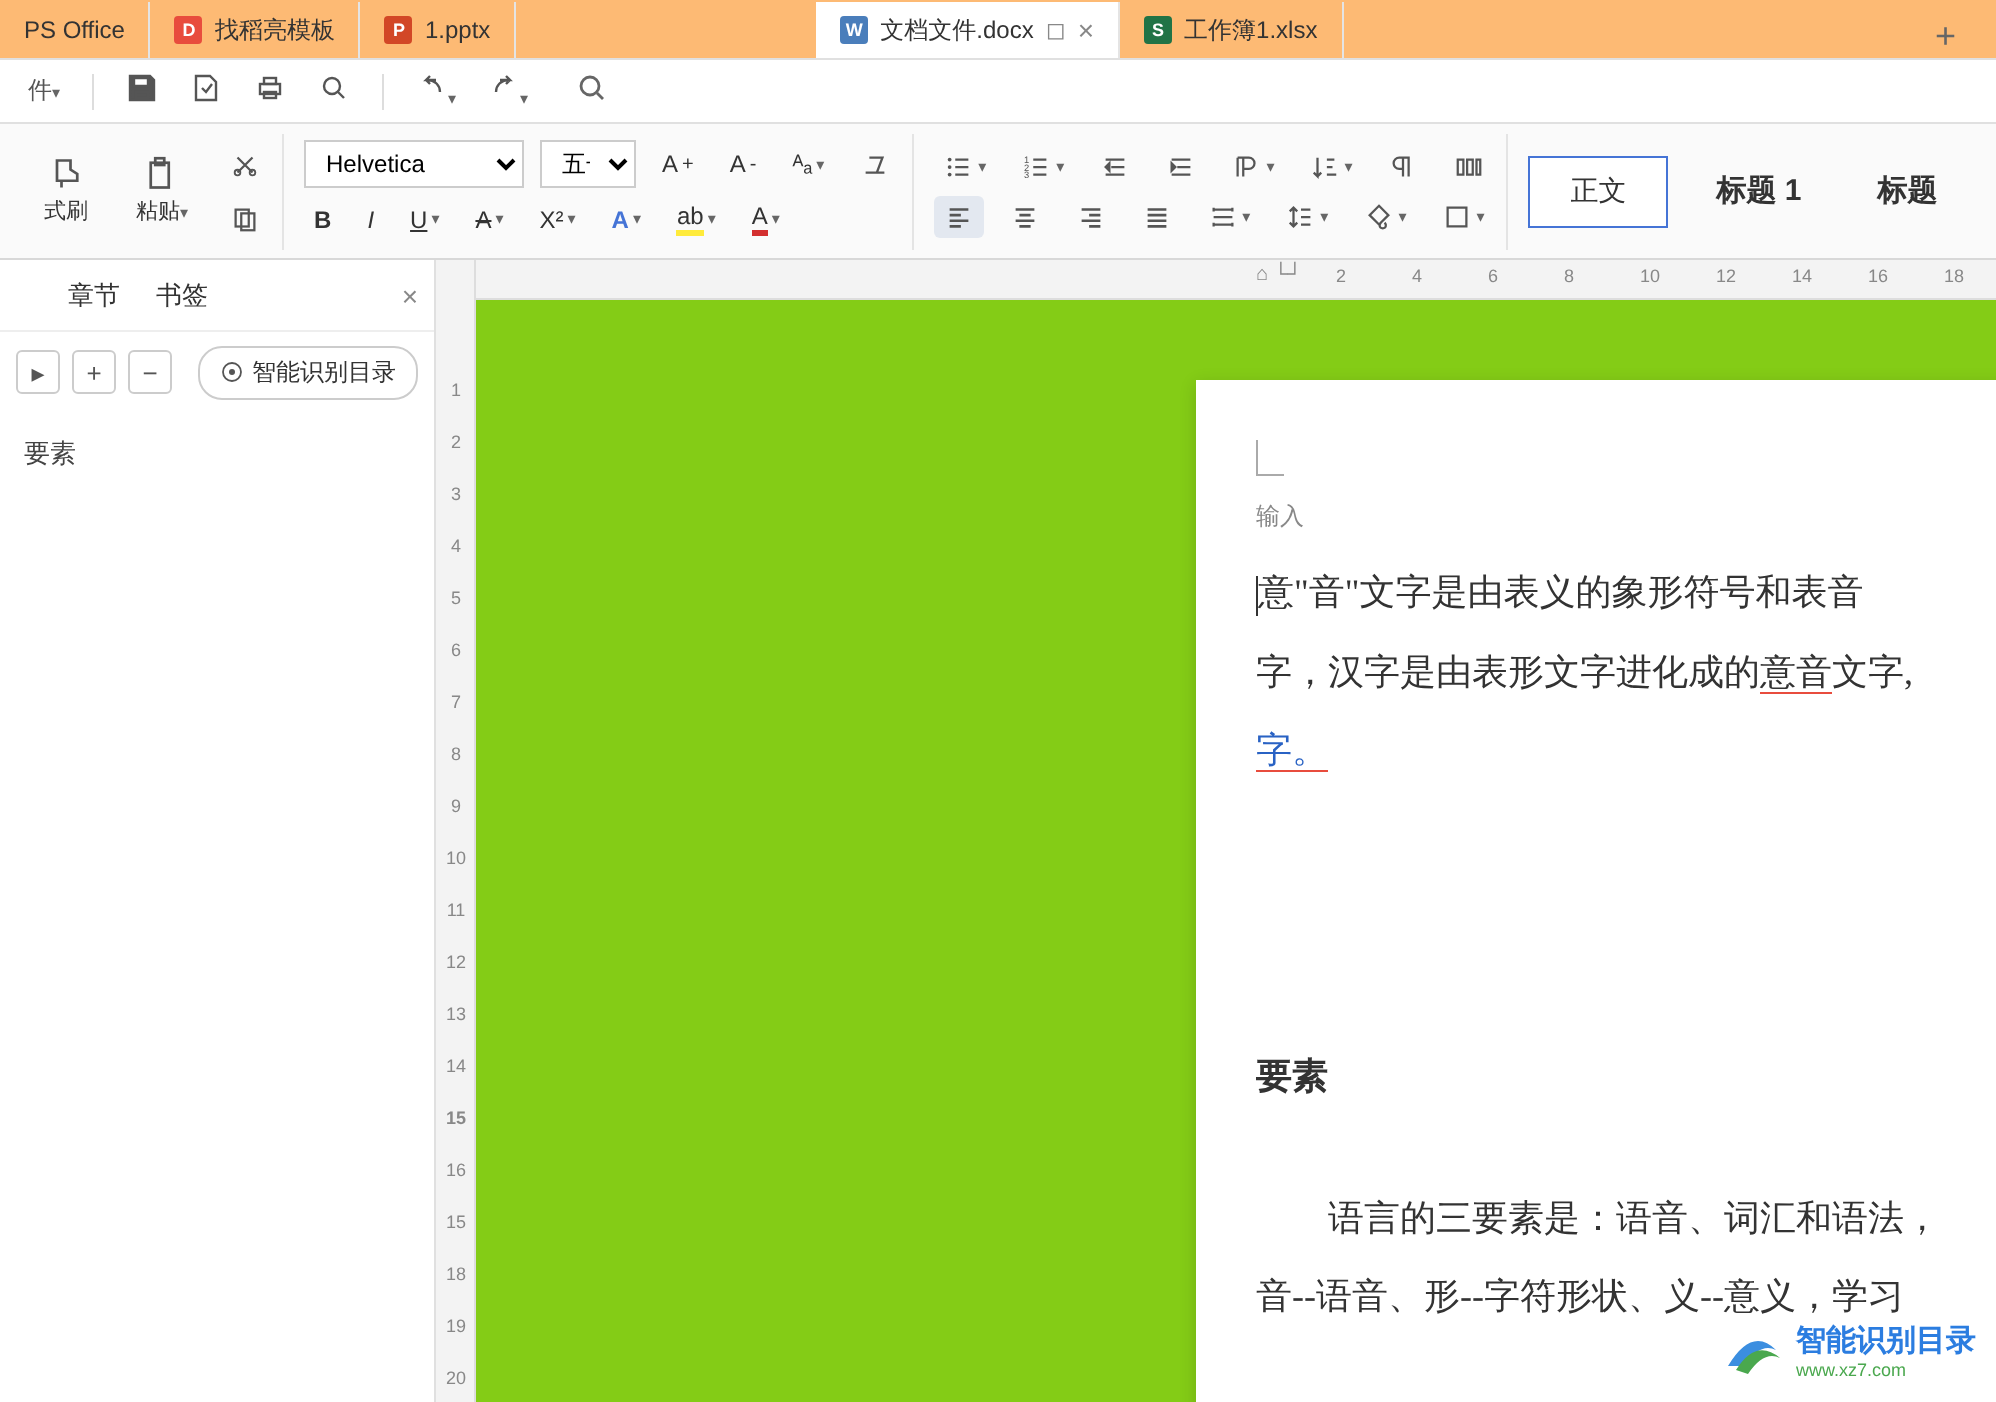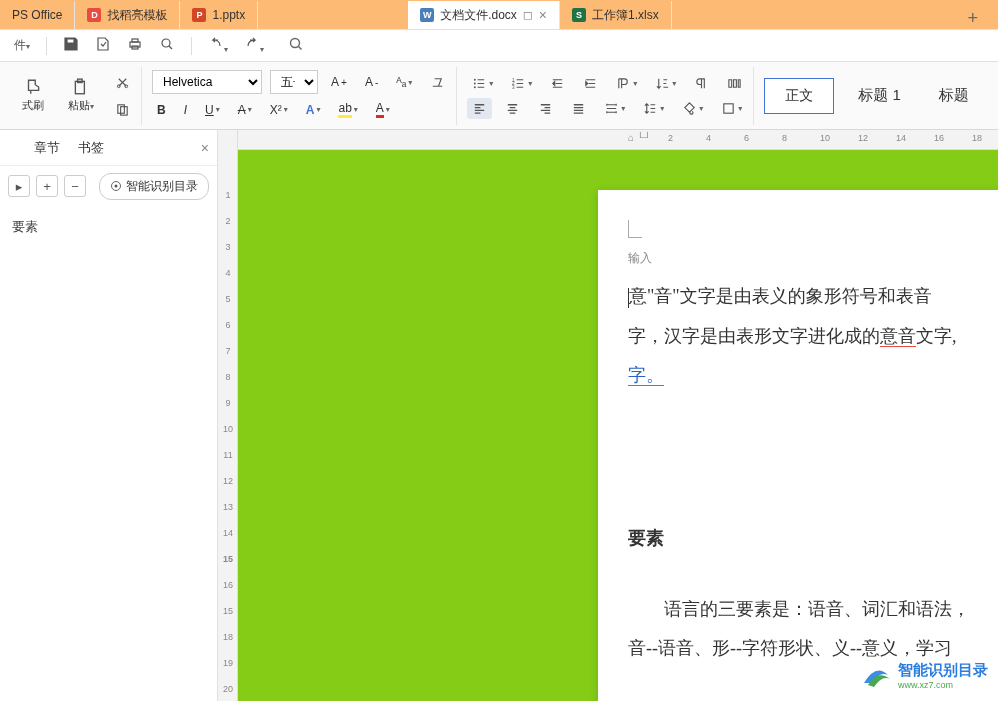--- a/index.html
+++ b/index.html
@@ -36,21 +36,21 @@
 .ribbon-row { display: flex; align-items: center; gap: 8px; }
 .rb { padding: 3px 5px; cursor: pointer; display: flex; align-items: center; gap: 2px; border-radius: 3px; }
 .rb svg { width: 15px; height: 15px; }
 .font-select { border: 1px solid #ccc; padding: 3px 6px; width: 110px; font-size: 12px; background: #fff; }
 .size-select { border: 1px solid #ccc; padding: 3px 6px; width: 48px; font-size: 12px; background: #fff; }
 .dropdown-arrow { font-size: 8px; color: #666; }
 .big-btn { display: flex; flex-direction: column; align-items: center; justify-content: center; padding: 4px 8px; cursor: pointer; gap: 2px; }
 .big-btn-label { font-size: 11px; }
 .style-box { border: 1px solid #ccc; padding: 8px 20px; cursor: pointer; font-size: 14px; background: #fff; }
 .style-box.selected { border: 1px solid #4574d6; }
-.style-heading { font-size: 15px; font-weight: normal; padding: 8px 14px; cursor: pointer; }
+.style-heading { font-size: 15px; font-weight: bold; padding: 8px 14px; cursor: pointer; }
 
 
 .body-area { display: flex; height: calc(701px - 130px); }
 .sidepanel { width: 218px; border-right: 1px solid #e0e0e0; display: flex; flex-direction: column; }
 .sidepanel-tabs { height: 36px; display: flex; align-items: center; padding: 0 8px; gap: 14px; border-bottom: 1px solid #eee; }
 .sptab { font-size: 13px; cursor: pointer; padding: 4px 2px; }
 .sptab-close { margin-left: auto; color: #888; font-size: 14px; cursor: pointer; }
 .sidepanel-tools { height: 40px; display: flex; align-items: center; padding: 0 8px; gap: 6px; }
 .tool-btn { width: 22px; height: 22px; border: 1px solid #ccc; border-radius: 3px; display: flex; align-items: center; justify-content: center; cursor: pointer; font-size: 13px; color: #555; }
 .smart-btn { border: 1px solid #ccc; border-radius: 12px; padding: 4px 10px; font-size: 12px; cursor: pointer; display: flex; align-items: center; gap: 4px; margin-left: auto; }

